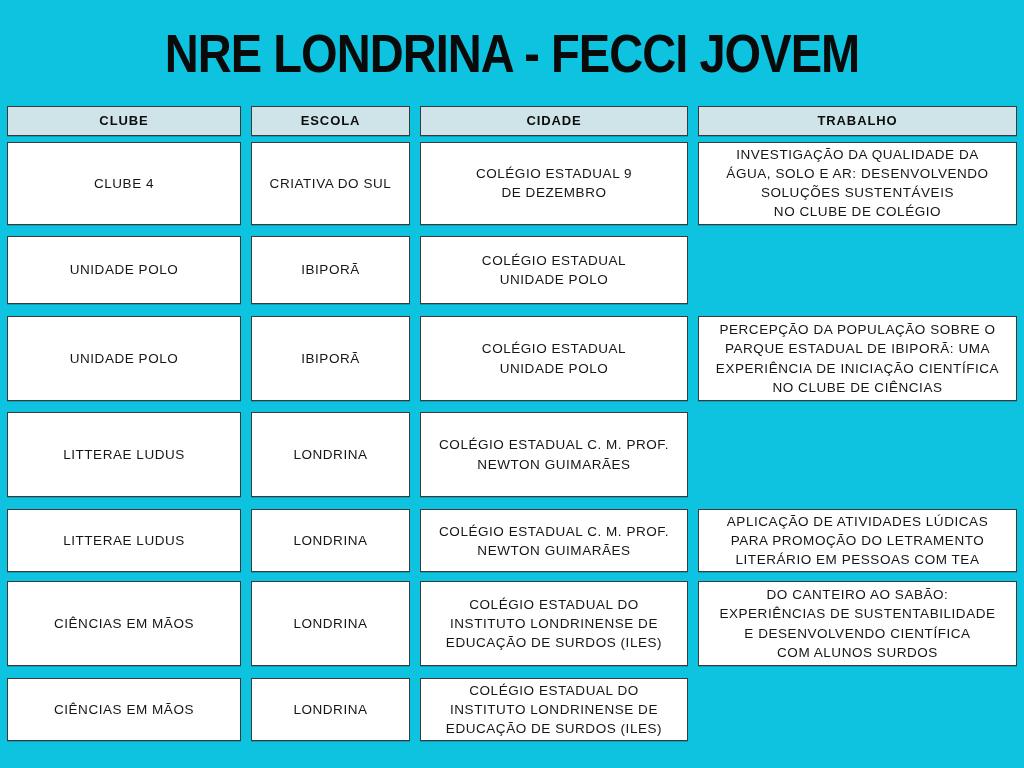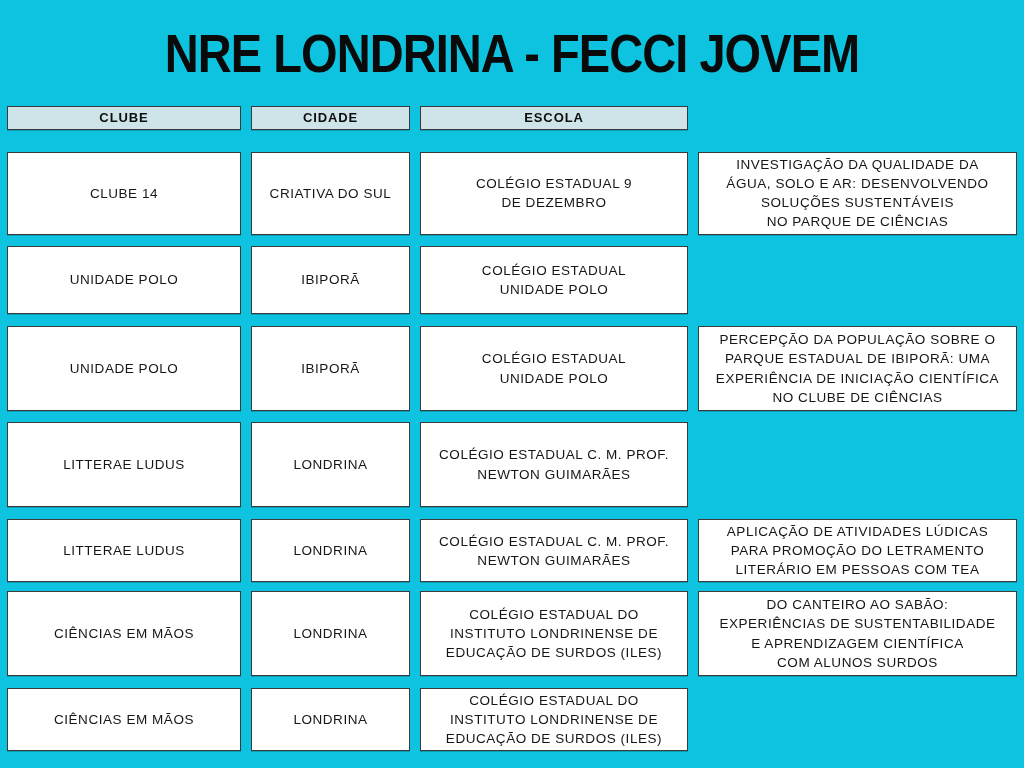--- a/index.html
+++ b/index.html
@@ -33,21 +33,21 @@
     position: absolute;
     top: 106px;
     left: 7px;
     width: 1010px;
   }
   .row {
     display: grid;
     grid-template-columns: 234px 159px 268px 319px;
     column-gap: 10px;
   }
-  .header-row { height: 24px; margin-bottom: 22px; }
+  .header-row { height: 30px; margin-bottom: 6px; }
   .r1 { height: 82px; margin-bottom: 12px; }
   .r2 { height: 68px; margin-bottom: 12px; }
   .r3 { height: 85px; margin-bottom: 11px; }
   .r4 { height: 85px; margin-bottom: 12px; }
   .r5 { height: 60px; margin-bottom: 12px; }
   .r6 { height: 85px; margin-bottom: 12px; }
   .r7 { height: 61px; margin-bottom: 0; }
   .cell {
     background: #ffffff;
     border: 1.6px solid #3a3a3a;
@@ -74,33 +74,34 @@
 </style>
 </head>
 <body>
 
 <div class="title">NRE LONDRINA - FECCI JOVEM</div>
 
 <div class="table-wrap">
 
   <div class="row header-row">
     <div class="cell hcell">CLUBE</div>
+    <div class="cell hcell">ESCOLA</div>
     <div class="cell hcell">CIDADE</div>
-    <div class="cell hcell">ESCOLA</div>
+    <div class="cell hcell">TRABALHO</div>
   </div>
 
   <div class="row r1">
-    <div class="cell">CLUBE 14</div>
+    <div class="cell">CLUBE 4</div>
     <div class="cell">CRIATIVA DO SUL</div>
     <div class="cell">COLÉGIO ESTADUAL 9
 DE DEZEMBRO</div>
     <div class="cell">INVESTIGAÇÃO DA QUALIDADE DA
 ÁGUA, SOLO E AR: DESENVOLVENDO
 SOLUÇÕES SUSTENTÁVEIS
-NO PARQUE DE CIÊNCIAS</div>
+NO CLUBE DE COLÉGIO</div>
   </div>
 
   <div class="row r2">
     <div class="cell">UNIDADE POLO</div>
     <div class="cell">IBIPORÃ</div>
     <div class="cell">COLÉGIO ESTADUAL
 UNIDADE POLO</div>
   </div>
 
   <div class="row r3">
@@ -132,21 +133,21 @@
   </div>
 
   <div class="row r6">
     <div class="cell">CIÊNCIAS EM MÃOS</div>
     <div class="cell">LONDRINA</div>
     <div class="cell">COLÉGIO ESTADUAL DO
 INSTITUTO LONDRINENSE DE
 EDUCAÇÃO DE SURDOS (ILES)</div>
     <div class="cell">DO CANTEIRO AO SABÃO:
 EXPERIÊNCIAS DE SUSTENTABILIDADE
-E APRENDIZAGEM CIENTÍFICA
+E DESENVOLVENDO CIENTÍFICA
 COM ALUNOS SURDOS</div>
   </div>
 
   <div class="row r7">
     <div class="cell">CIÊNCIAS EM MÃOS</div>
     <div class="cell">LONDRINA</div>
     <div class="cell">COLÉGIO ESTADUAL DO
 INSTITUTO LONDRINENSE DE
 EDUCAÇÃO DE SURDOS (ILES)</div>
   </div>

